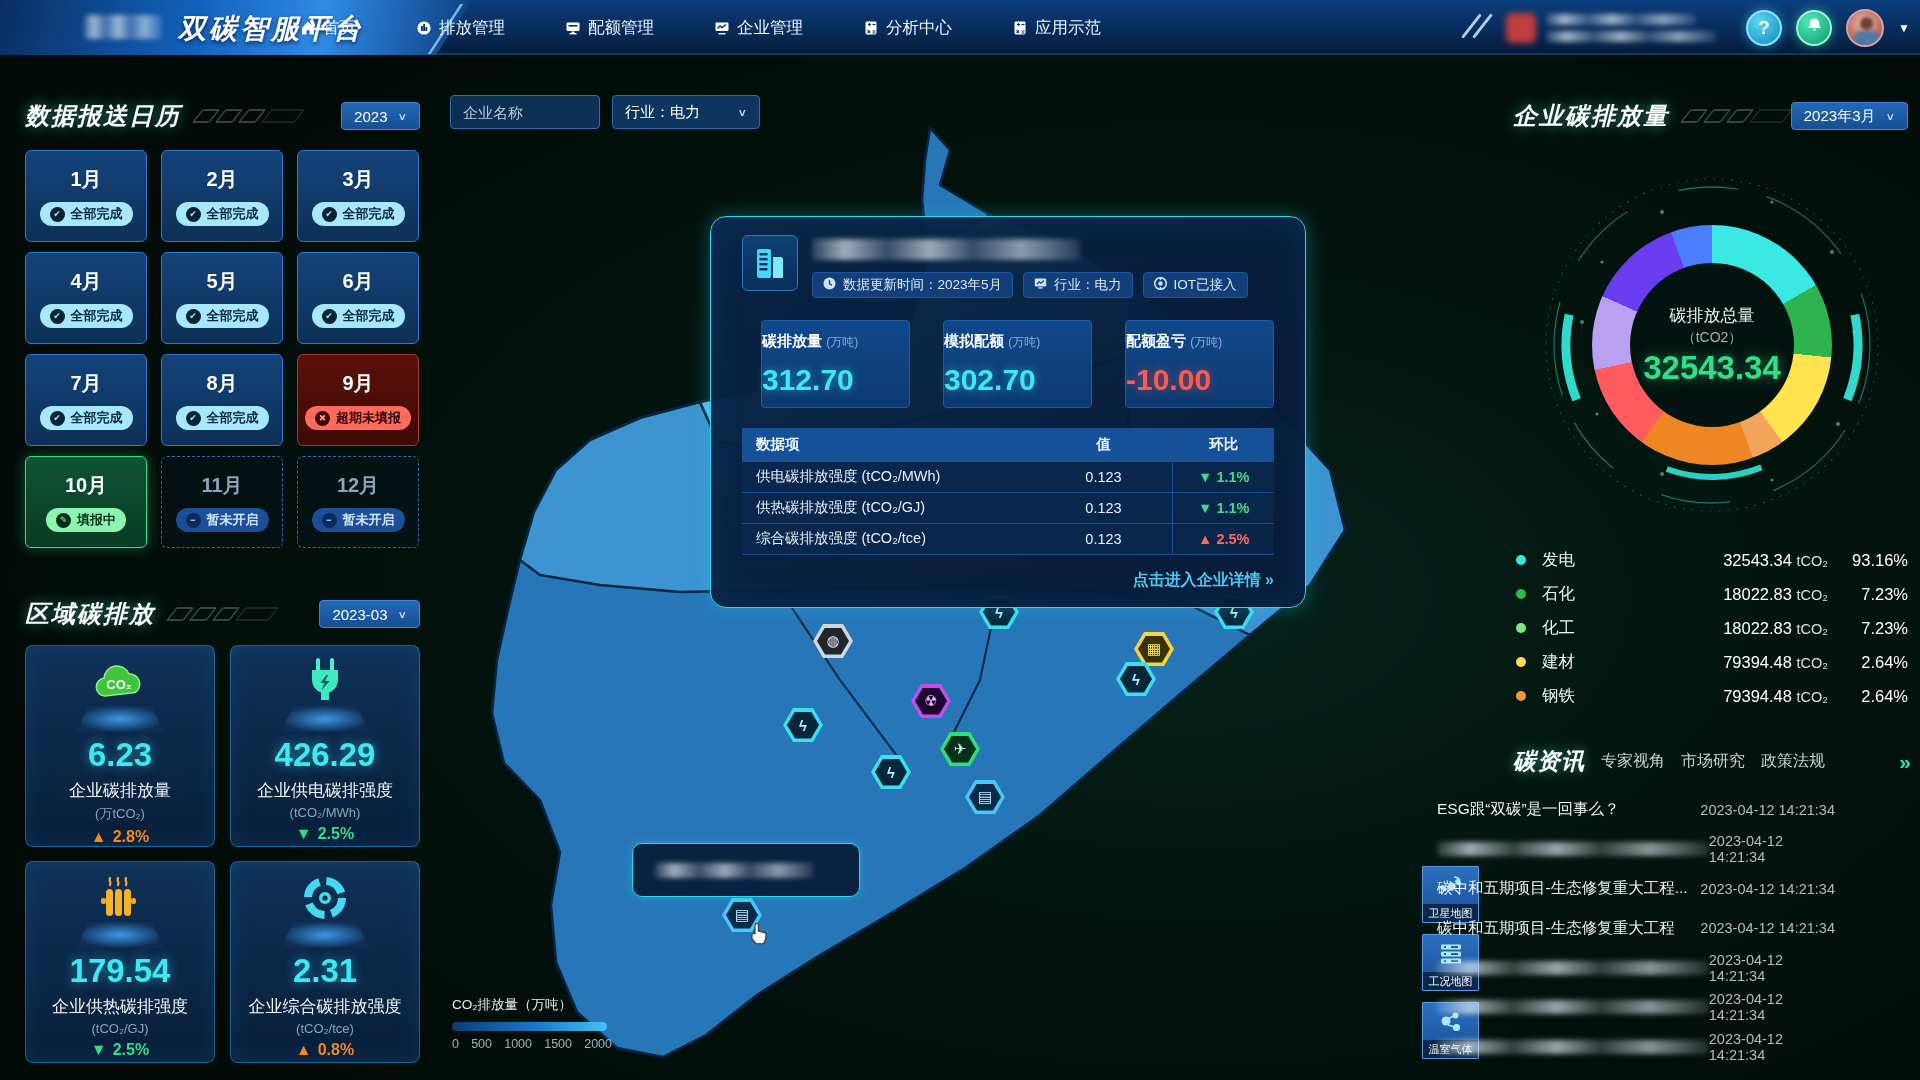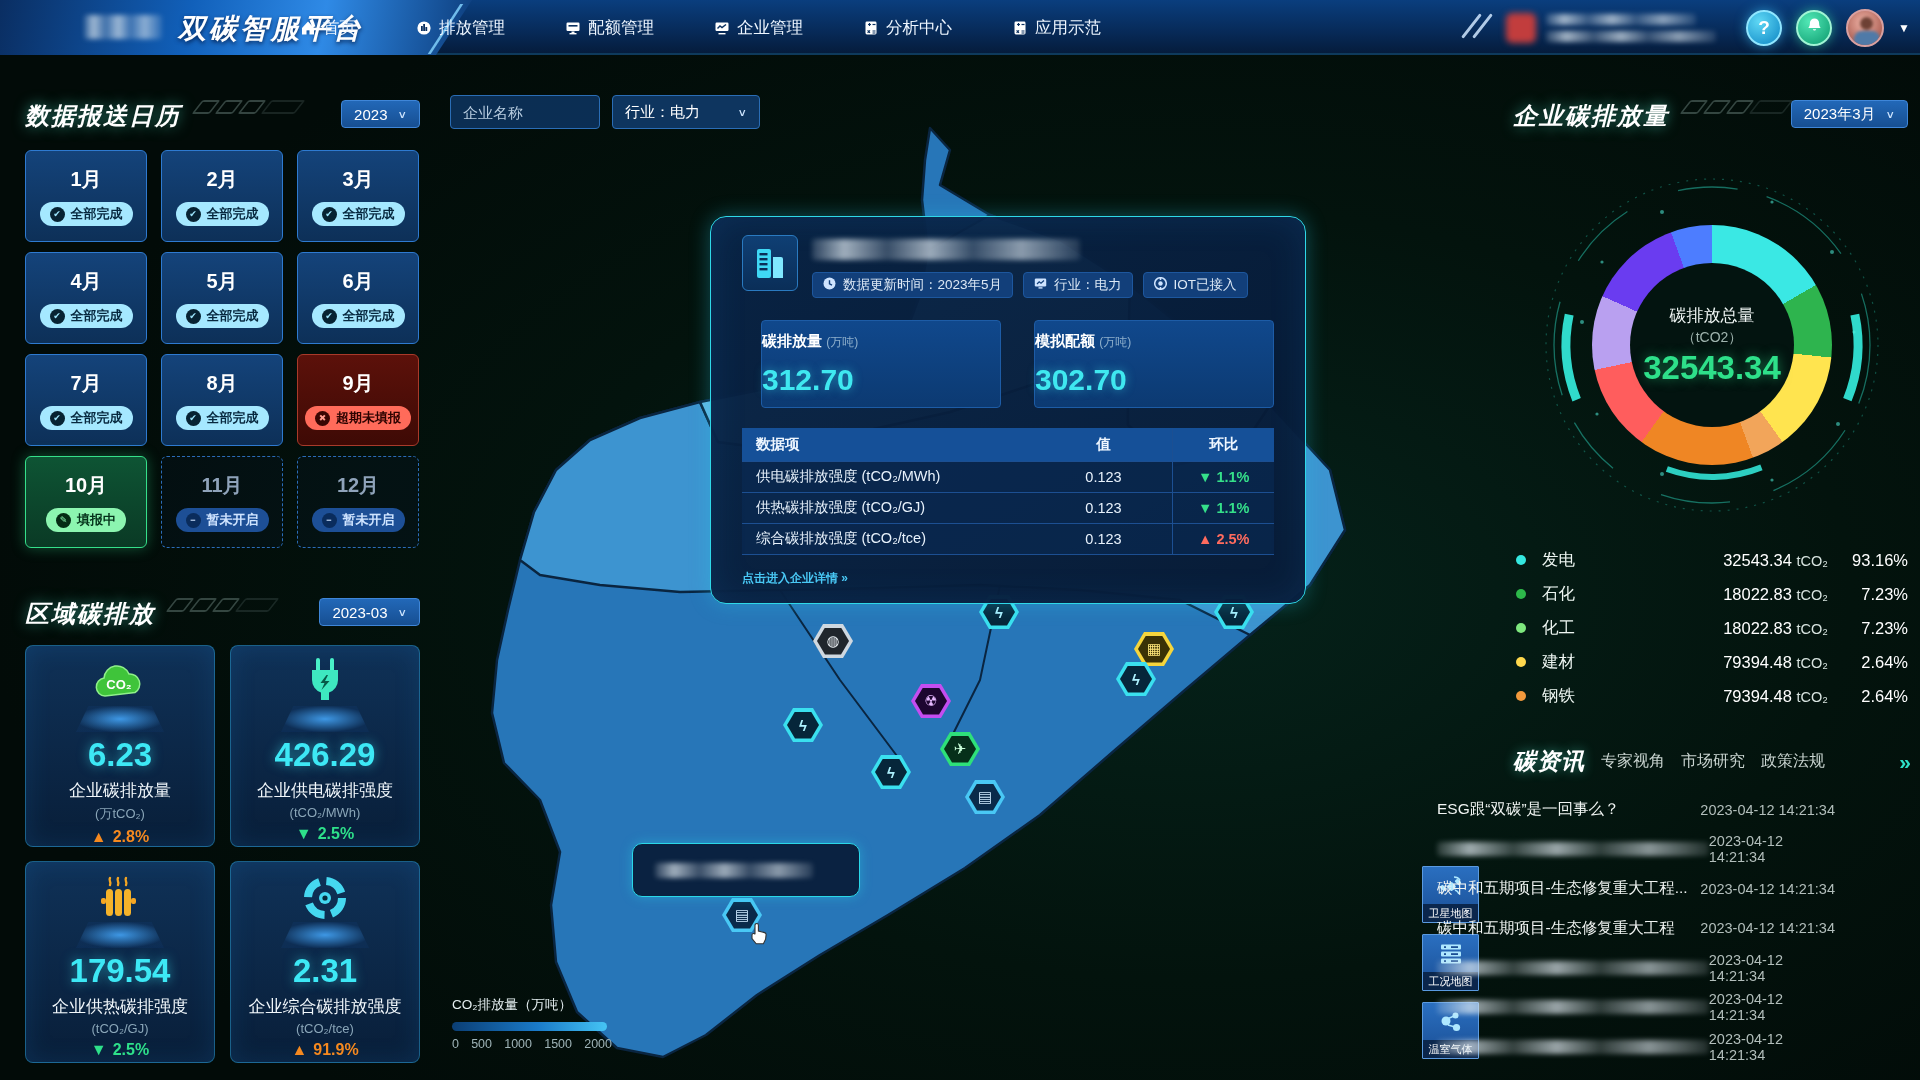--- a/index.html
+++ b/index.html
@@ -36,21 +36,21 @@
     background:radial-gradient(circle at 45% 35%,#f0b4a8,#b06458 70%,#7a4038);position:relative;}
   .avatar .ava-ph{position:absolute;inset:0;filter:blur(1.5px);}
   .ava-head{position:absolute;left:12px;top:6px;width:13px;height:13px;border-radius:50%;background:#6e4034;}
   .ava-body{position:absolute;left:6px;top:20px;width:26px;height:16px;border-radius:8px 8px 0 0;background:#4f7aa8;}
   .caret{color:#fff;font-size:12px;}
 
   
   .streak{background:linear-gradient(90deg,rgba(225,235,242,.15),rgba(225,235,242,.7) 12%,rgba(225,235,242,.22) 28%,
     rgba(225,235,242,.68) 44%,rgba(225,235,242,.2) 60%,rgba(225,235,242,.6) 78%,rgba(225,235,242,.12));
     filter:blur(2.5px);border-radius:3px;}
-  .sec-head{position:absolute;display:flex;align-items:flex-start;width:395px;}
+  .sec-head{position:absolute;display:flex;align-items:center;width:395px;}
   .sec-title{font-size:24px;font-weight:900;font-style:italic;color:#fff;letter-spacing:2px;margin:0;
     text-shadow:0 0 14px rgba(90,255,225,.5),0 2px 2px rgba(0,0,0,.6);}
   .deco{display:flex;margin-left:16px;gap:5px;}
   .deco i{display:block;width:18px;height:14px;border:2px solid rgba(160,190,185,.32);transform:skewX(-38deg);border-radius:2px;}
   .deco i:last-child{width:34px;border-color:rgba(160,190,185,.15);}
   .select-btn{margin-left:auto;height:28px;background:linear-gradient(180deg,#2268b8,#174f92);border:1px solid #3f86d8;
     border-radius:4px;color:#fff;font-size:15px;display:flex;align-items:center;gap:10px;padding:3px 12px;cursor:pointer;}
   .chev{font-size:13px;color:#cfe6ff;transform:scaleY(.8);}
 
   
@@ -150,21 +150,21 @@
   .v-cyan{color:#3fe8f0;text-shadow:0 0 10px rgba(60,230,240,.5);}
   .v-red{color:#ff5a4e;text-shadow:0 0 10px rgba(255,90,80,.5);}
   .pop-table{width:100%;margin-top:20px;border-collapse:collapse;}
   .pop-table th{background:#155098;height:33px;font-size:14.5px;color:#eef6ff;font-weight:bold;}
   .pop-table td{height:31px;background:rgba(10,44,88,.55);border-top:1px solid #1c4f92;font-size:14.5px;color:#e8f2fc;text-align:center;}
   .pop-table tr:last-child td{border-bottom:1px solid #1c4f92;}
   .pop-table td:first-child,.pop-table th:first-child{text-align:left;padding-left:14px;width:55%;}
   .pop-table td:last-child,.pop-table th:last-child{border-left:1px solid #1c4f92;width:19%;}
   .trend.down{color:#35e08a;font-weight:bold;}
   .trend.up{color:#ff6b5e;font-weight:bold;}
-  .pop-link{margin-top:15px;text-align:left;font-size:12px;font-weight:bold;color:#49c8f5;cursor:pointer;}
+  .pop-link{margin-top:15px;text-align:right;font-size:16px;font-weight:bold;color:#49c8f5;cursor:pointer;}
 
   
   .donut-wrap{position:absolute;left:1542px;top:172px;width:340px;height:346px;}
   .rings{position:absolute;left:0;top:0;}
   .donut{position:absolute;left:50px;top:53px;width:240px;height:240px;border-radius:50%;}
   .donut-hole{position:absolute;left:88px;top:91px;width:164px;height:164px;border-radius:50%;background:#031410;
     display:flex;flex-direction:column;align-items:center;justify-content:center;gap:2px;}
   .dc-label{font-size:17px;color:#f0f6f4;}
   .dc-unit{font-size:14px;color:#9fb4ae;}
   .dc-value{font-size:33px;font-weight:900;color:#2ee08a;text-shadow:0 0 12px rgba(46,224,138,.5);}
@@ -493,21 +493,21 @@
               <circle cx="24" cy="24" r="6" fill="#45d8f0"></circle>
               <circle cx="24" cy="24" r="2.6" fill="#062a3a"></circle>
             </svg>
         </span>
         </div>
       <div class="stat-value">2.31</div>
       <div class="stat-label">企业综合碳排放强度</div>
       <div class="stat-unit">(tCO₂/tce)</div>
       <div class="stat-trend t-up">
         <span>▲</span>
-          <span>91.9%</span>
+          <span>0.8%</span>
       </div>
     </div>
   </div>
 
   <input class="search-input" placeholder="企业名称" style="">
   <div class="industry-select">
     <span>行业：电力</span>
     <span class="chev">∨</span>
   </div>
 
@@ -601,20 +601,24 @@
     </div>
 
     <div class="pop-stats">
       <div class="ps-box">
         <div class="ps-label"><span>碳排放量</span> <span class="ps-unit">(万吨)</span></div>
         <div class="ps-value v-cyan">312.70</div>
       </div>
       <div class="ps-box">
         <div class="ps-label"><span>模拟配额</span> <span class="ps-unit">(万吨)</span></div>
         <div class="ps-value v-cyan">302.70</div>
+      </div>
+      <div class="ps-box">
+        <div class="ps-label"><span>配额盈亏</span> <span class="ps-unit">(万吨)</span></div>
+        <div class="ps-value v-red">-10.00</div>
       </div>
     </div>
 
     <table class="pop-table">
       <thead>
           <tr>
         <th>数据项</th>
         <th>值</th>
         <th>环比</th>
       </tr>

